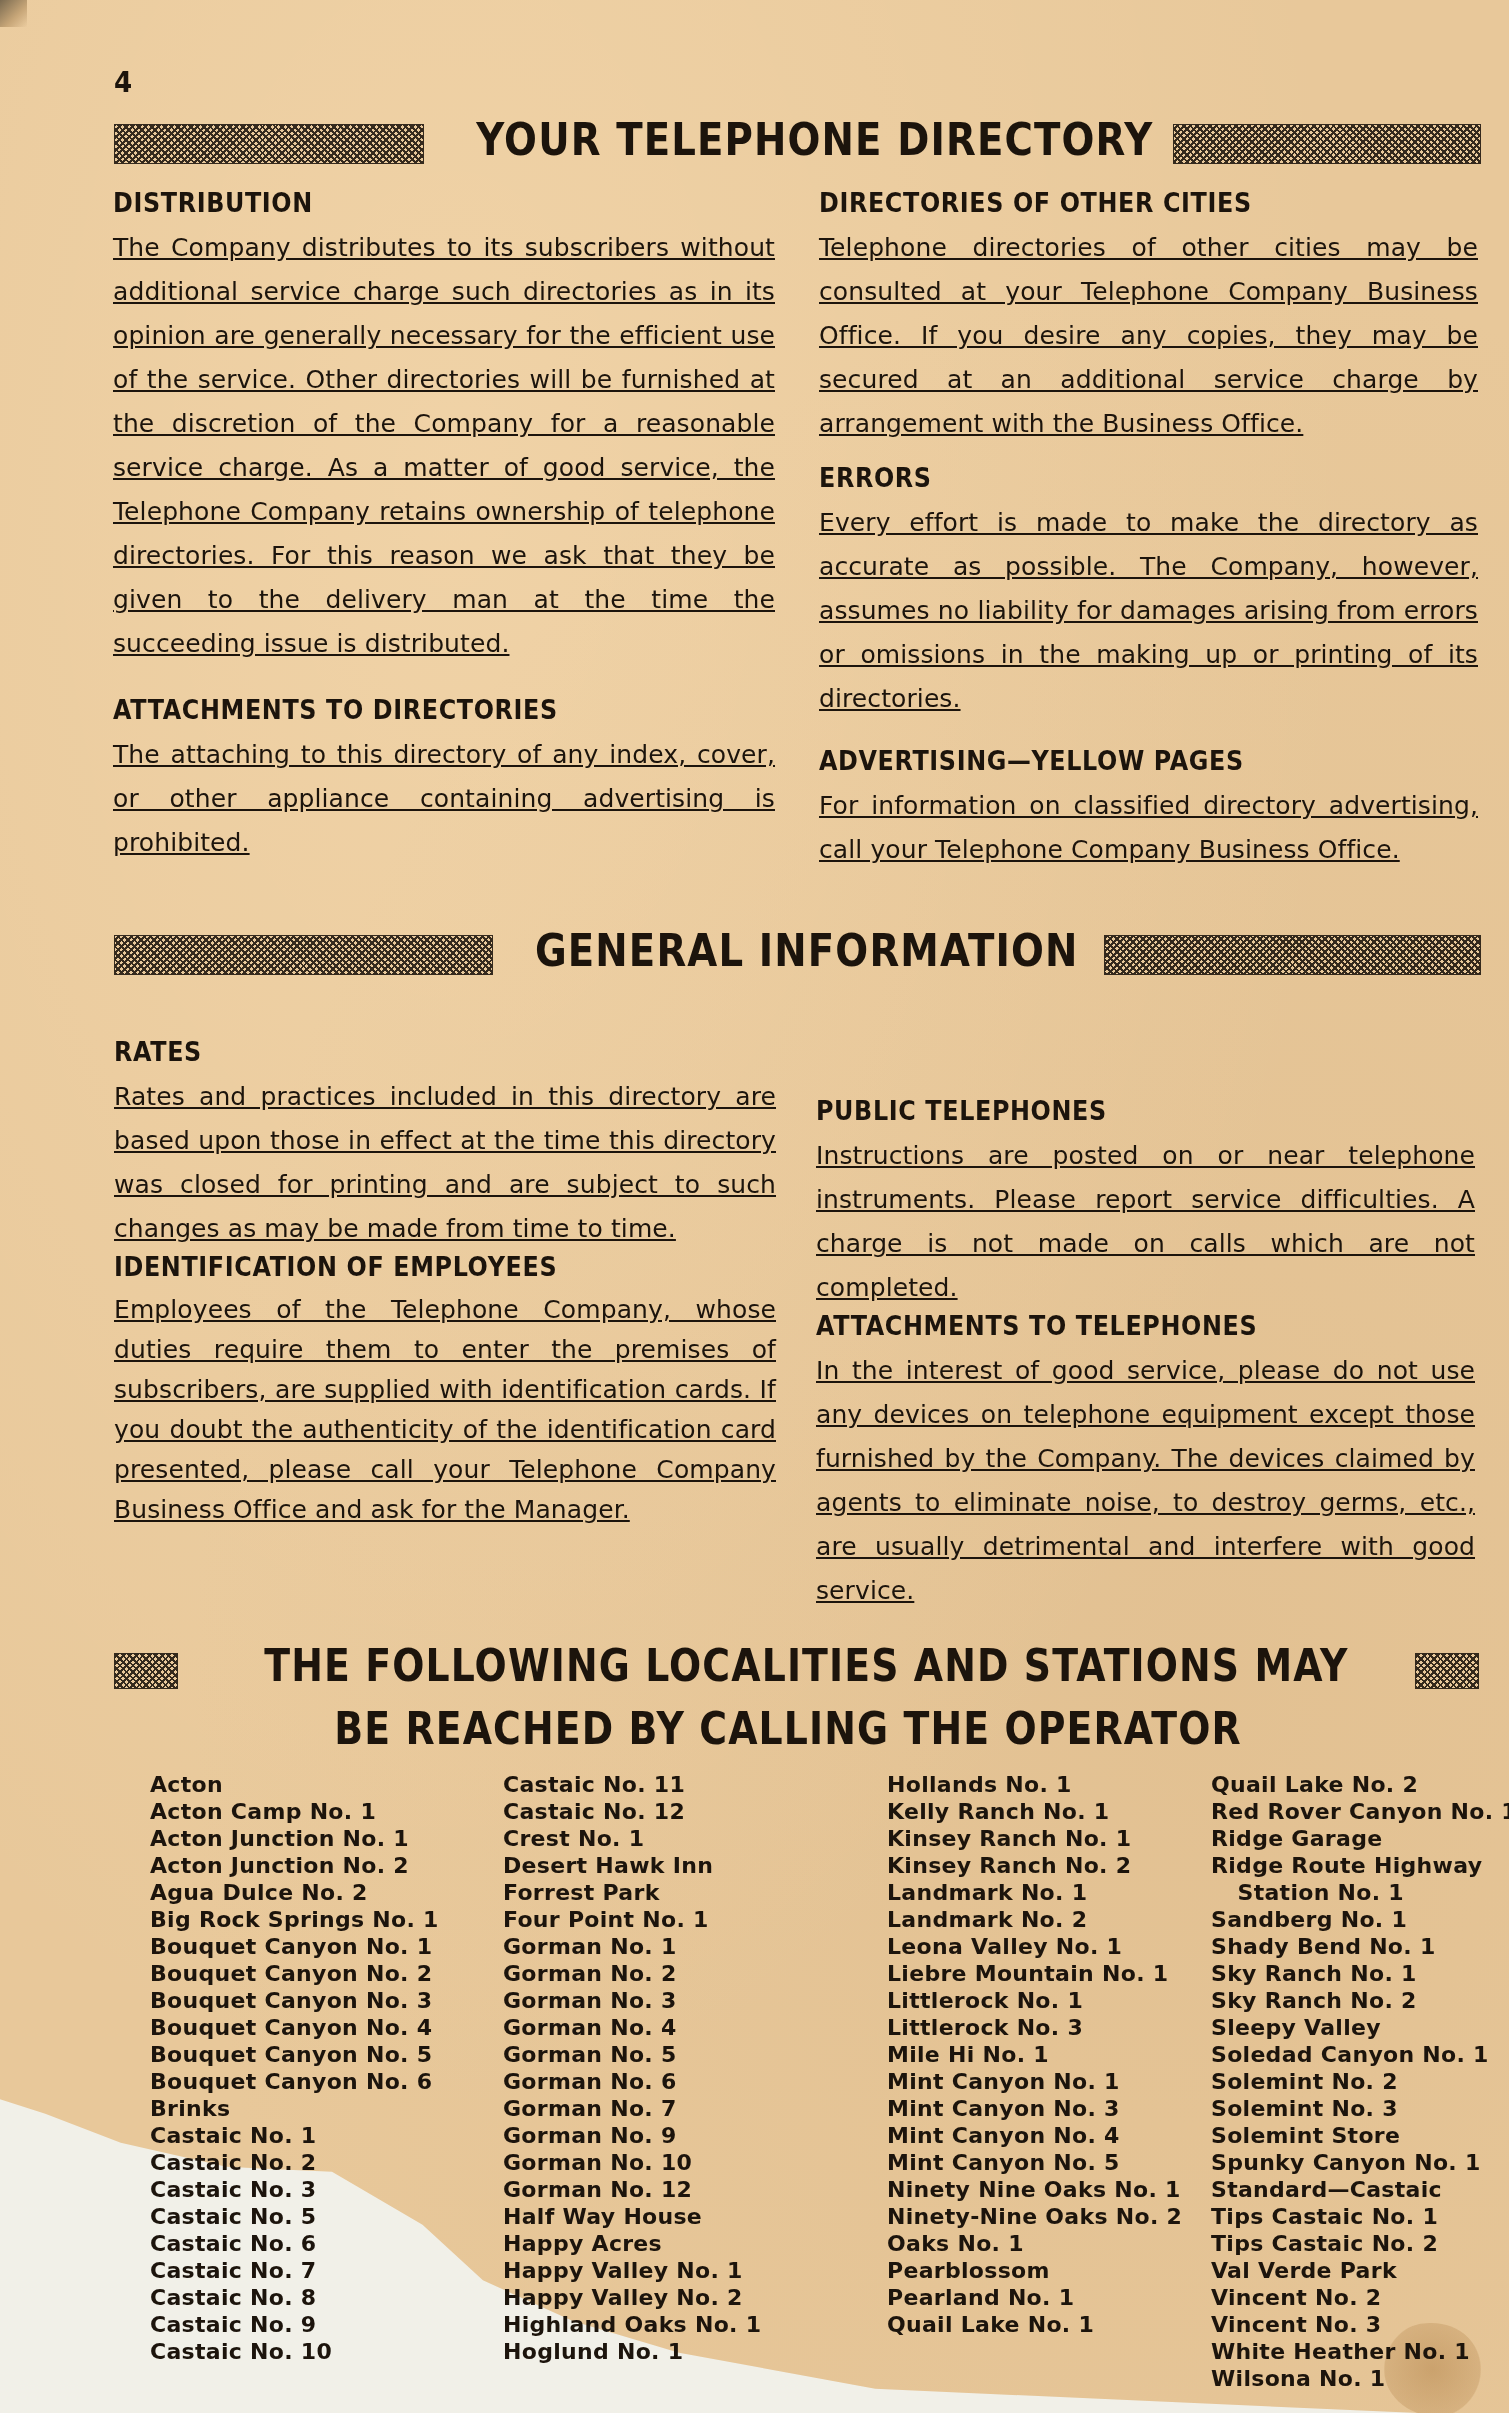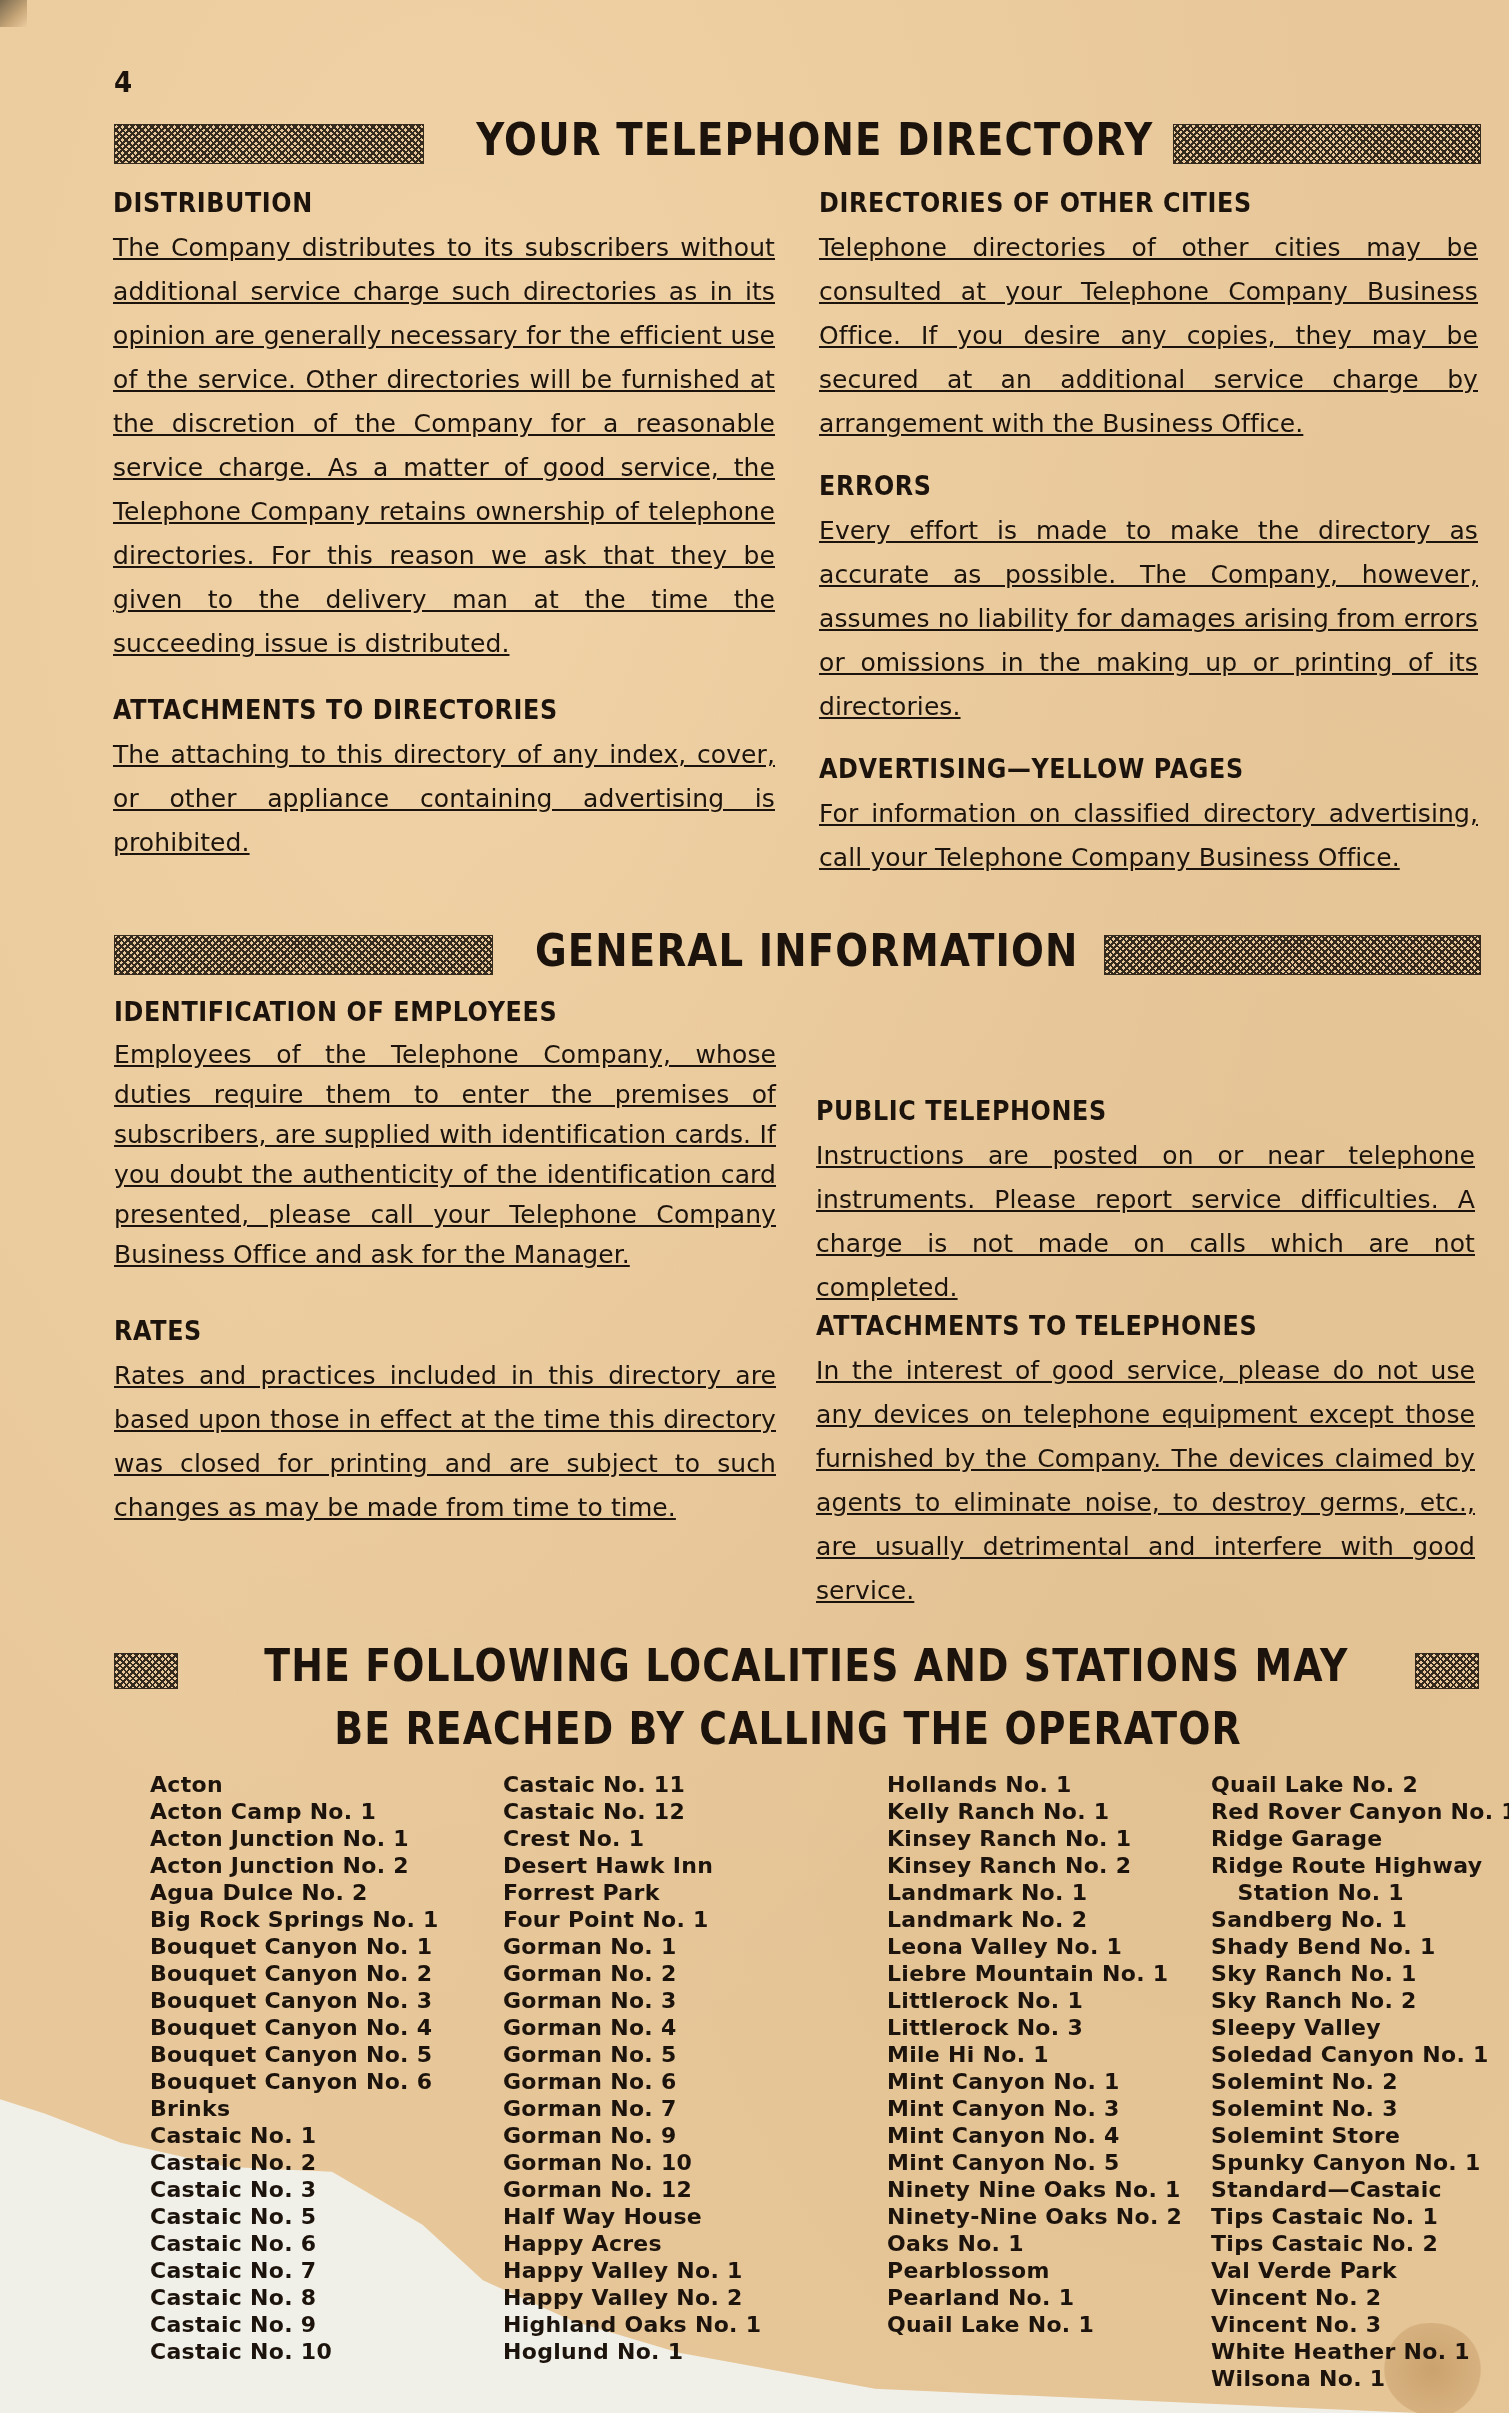--- a/index.html
+++ b/index.html
@@ -88,44 +88,44 @@
     <div class="sec-head">ATTACHMENTS TO DIRECTORIES</div>
     <p class="sec-body">The attaching to this directory of any index, cover, or other appliance containing advertising is prohibited.</p>
   </div>
 </div>
 
 <div class="col" style="left:819px; top:187px; width:659px;">
   <div>
     <div class="sec-head">DIRECTORIES OF OTHER CITIES</div>
     <p class="sec-body">Telephone directories of other cities may be consulted at your Telephone Company Business Office. If you desire any copies, they may be secured at an additional service charge by arrangement with the Business Office.</p>
   </div>
-  <div style="margin-top:24px;">
+  <div style="margin-top:16px;">
     <div class="sec-head">ERRORS</div>
     <p class="sec-body">Every effort is made to make the directory as accurate as possible. The Company, however, assumes no liability for damages arising from errors or omissions in the making up or printing of its directories.</p>
   </div>
   <div style="margin-top:24px;">
     <div class="sec-head">ADVERTISING—YELLOW PAGES</div>
     <p class="sec-body">For information on classified directory advertising, call your Telephone Company Business Office.</p>
   </div>
 </div>
 
 <div>
   <div class="hatch" style="left:114px; top:935px; width:377px;"></div>
   <div class="banner-title" style="left:493px; top:924px; width:599px; font-size:45px;">GENERAL INFORMATION</div>
   <div class="hatch" style="left:1104px; top:935px; width:375px;"></div>
 </div>
 
 <div class="col" style="left:114px; top:996px;">
-  <div>
-    <div class="sec-head">IDENTIFICATION OF EMPLOYEES</div>
-    <p class="sec-body" style="line-height:40px;">Employees of the Telephone Company, whose duties require them to enter the premises of subscribers, are supplied with identification cards. If you doubt the authenticity of the identification card presented, please call your Telephone Company Business Office and ask for the Manager.</p>
-  </div>
   <div style="margin-top:40px;">
     <div class="sec-head">RATES</div>
     <p class="sec-body">Rates and practices included in this directory are based upon those in effect at the time this directory was closed for printing and are subject to such changes as may be made from time to time.</p>
+  </div>
+  <div>
+    <div class="sec-head">IDENTIFICATION OF EMPLOYEES</div>
+    <p class="sec-body" style="line-height:40px;">Employees of the Telephone Company, whose duties require them to enter the premises of subscribers, are supplied with identification cards. If you doubt the authenticity of the identification card presented, please call your Telephone Company Business Office and ask for the Manager.</p>
   </div>
 </div>
 
 <div class="col" style="left:816px; top:996px; width:659px;">
   <div style="margin-top:99px;">
     <div class="sec-head">PUBLIC TELEPHONES</div>
     <p class="sec-body">Instructions are posted on or near telephone instruments. Please report service difficulties. A charge is not made on calls which are not completed.</p>
   </div>
   <div>
     <div class="sec-head">ATTACHMENTS TO TELEPHONES</div>

